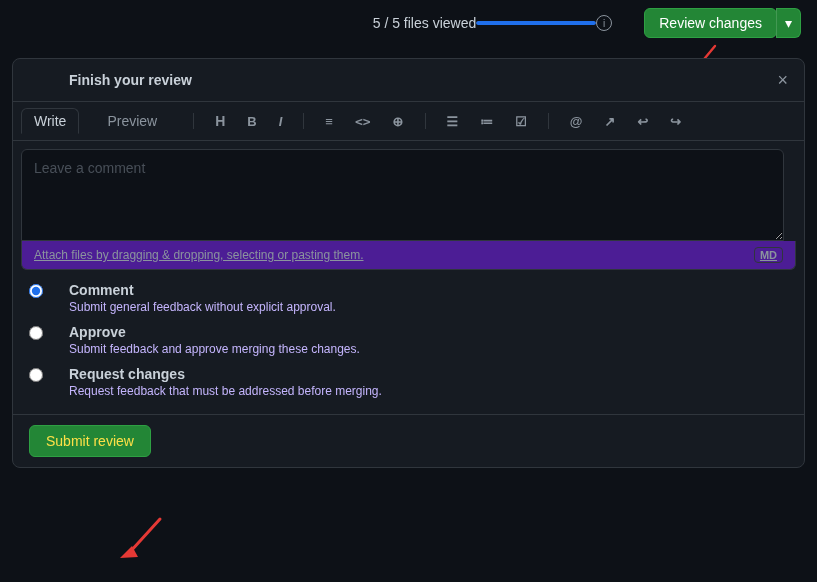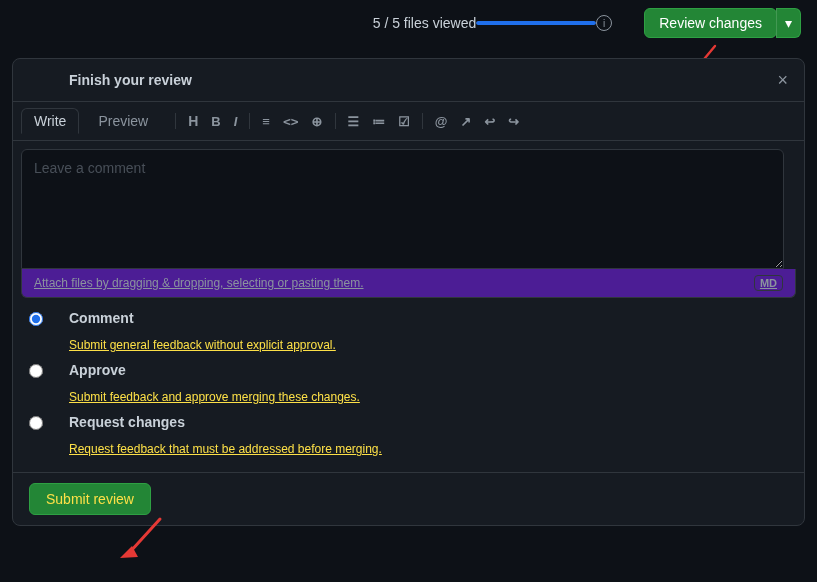--- a/index.html
+++ b/index.html
@@ -126,21 +126,21 @@
       line-height: 1;
       padding: 0;
     }
 
     
     .editor-toolbar {
       display: flex;
       align-items: center;
       padding: 6px 8px;
       border-bottom: 1px solid #30363d;
-      gap: 3px;
+      gap: 12px;
     }
     .tab-write {
       padding: 4px 12px;
       font-size: 14px;
       font-weight: 500;
       color: #c9d1d9;
       border: 1px solid #30363d;
       border-bottom: 1px solid #161b22;
       border-radius: 6px 6px 0 0;
       background: #161b22;
@@ -175,21 +175,21 @@
       align-items: center;
       justify-content: center;
     }
 
     
     .editor-area {
       background: #0d1117;
       margin: 8px 20px 0 8px;
       border: 1px solid #30363d;
       border-radius: 6px 6px 0 0;
-      height: 120px;
+      height: 92px;
       padding: 10px 12px;
       color: #8b949e;
       font-size: 14px;
       resize: vertical;
       overflow: hidden;
     }
 
     .attach-bar {
       background: #4c1d95;
       border: 1px solid #30363d;
@@ -233,24 +233,23 @@
       accent-color: #1f6feb;
       flex-shrink: 0;
       cursor: pointer;
     }
     .radio-label {
       color: #c9d1d9;
       font-size: 14px;
       font-weight: 600;
     }
     .radio-desc {
-      color: #fde047;
+      color: #c4b5fd;
       font-size: 12px;
-      margin-top: 12px;
-      text-decoration: underline;
+      margin-top: 2px;
     }
 
     
     .dialog-footer {
       display: flex;
       align-items: center;
       padding: 10px 16px;
       border-top: 1px solid #30363d;
       margin-top: 8px;
     }

